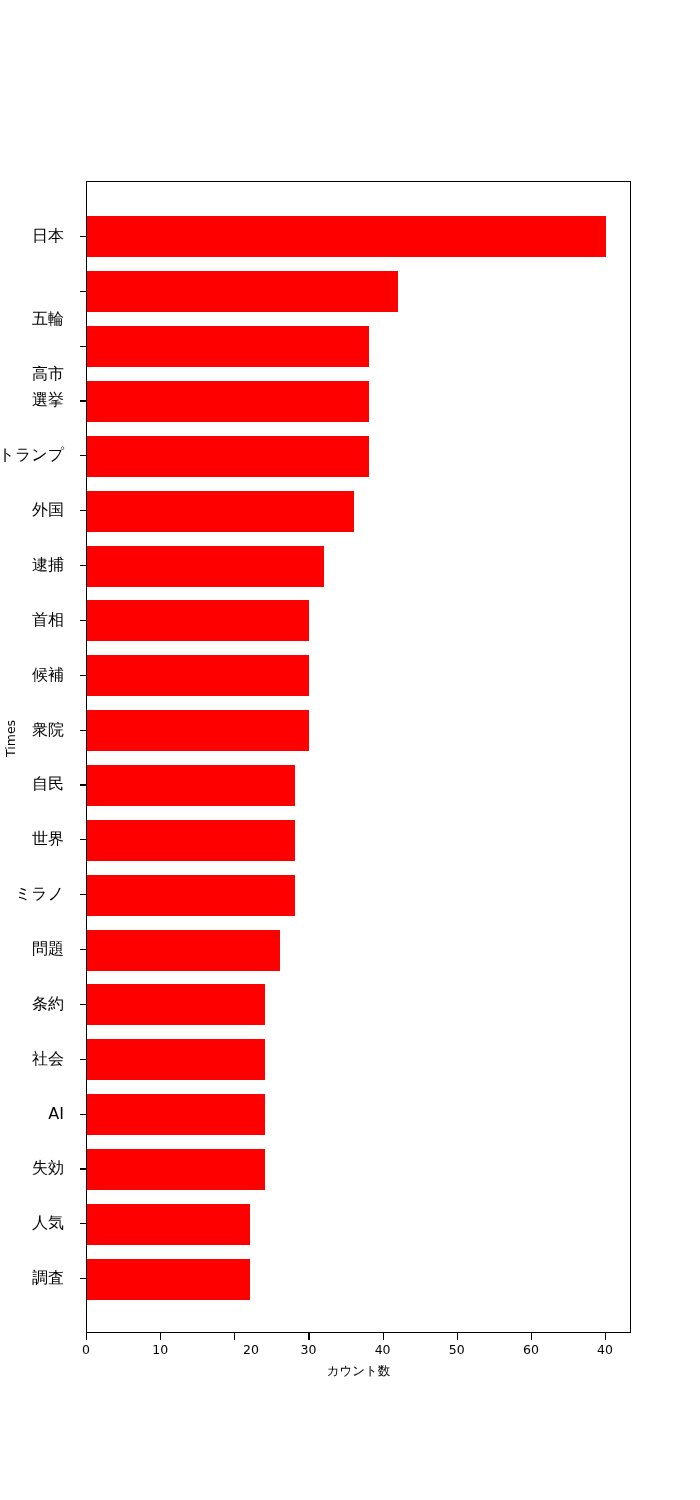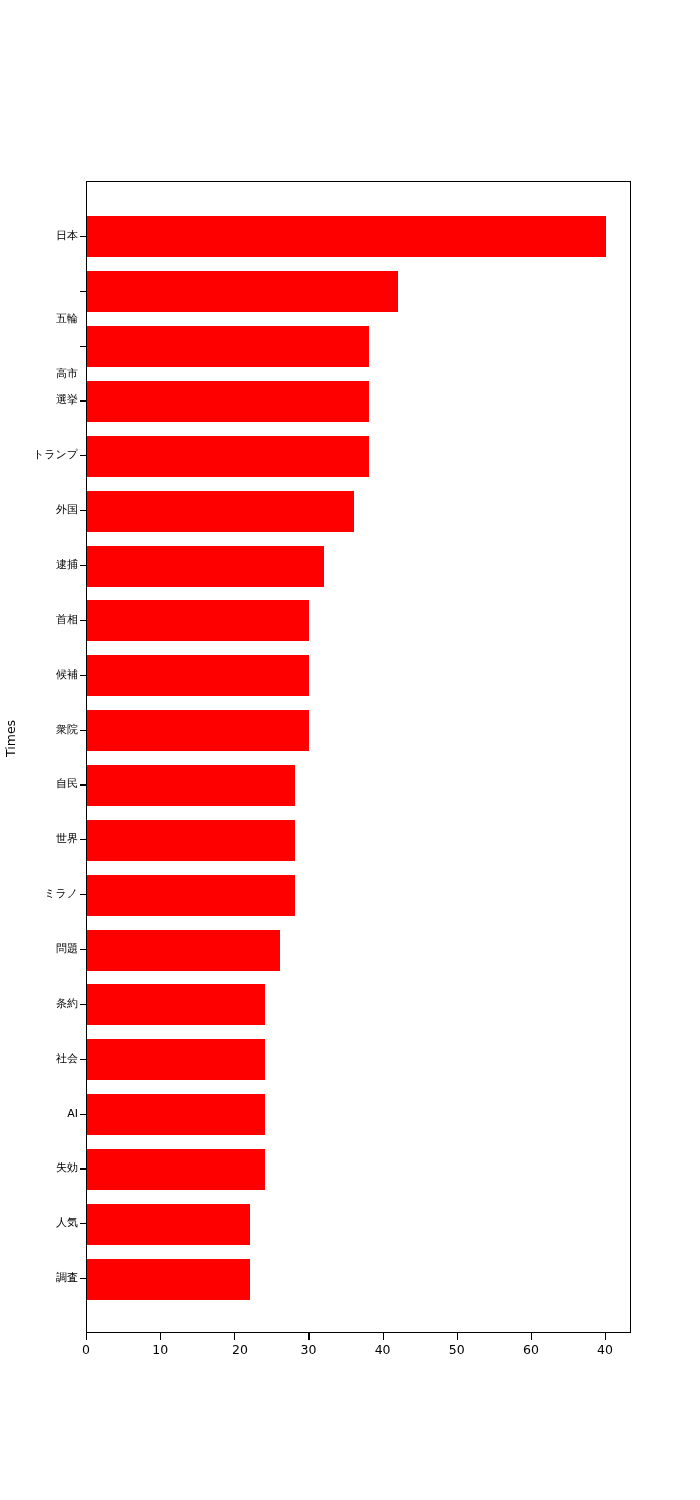--- a/index.html
+++ b/index.html
@@ -64,23 +64,23 @@
     position: absolute;
     left: 0;
     top: 0;
     height: 100%;
     background: #ff0000;
   }
 
   
   .ytick-label {
     position: absolute;
-    right: 622px;             
+    right: 636px;             
     text-align: right;
-    font-size: 11px;
+    font-size: 16px;
     color: #000000;
     line-height: 14px;
     white-space: nowrap;
     transform: translateY(-50%);
   }
   .ytick-mark {
     position: absolute;
     left: 79.5px;
     width: 6.5px;
     height: 1.1px;
@@ -240,27 +240,28 @@
       <div class="ytick-label" style="top: 1223.29px;">人気</div>
       <div class="ytick-mark" style="top: 1278.14px;"></div>
       <div class="ytick-label" style="top: 1278.14px;">調査</div>
     </div>
   <div id="x-ticks">
       <div class="xtick-mark" style="left: 86px;"></div>
       <div class="xtick-label" style="left: 86px;">0</div>
       <div class="xtick-mark" style="left: 160.15px;"></div>
       <div class="xtick-label" style="left: 160.15px;">10</div>
       <div class="xtick-mark" style="left: 234.299px;"></div>
-      <div class="xtick-label" style="left: 240px;">20</div>
+      <div class="xtick-label" style="left: 251px;">20</div>
       <div class="xtick-mark" style="left: 308.449px;"></div>
       <div class="xtick-label" style="left: 308.449px;">30</div>
       <div class="xtick-mark" style="left: 382.599px;"></div>
       <div class="xtick-label" style="left: 382.599px;">40</div>
       <div class="xtick-mark" style="left: 456.748px;"></div>
       <div class="xtick-label" style="left: 456.748px;">50</div>
       <div class="xtick-mark" style="left: 530.898px;"></div>
       <div class="xtick-label" style="left: 530.898px;">60</div>
       <div class="xtick-mark" style="left: 605.048px;"></div>
       <div class="xtick-label" style="left: 605.048px;">40</div>
     </div>
 
+  <div id="xlabel">カウント数</div>
 
 </div>
 
 </body></html>

